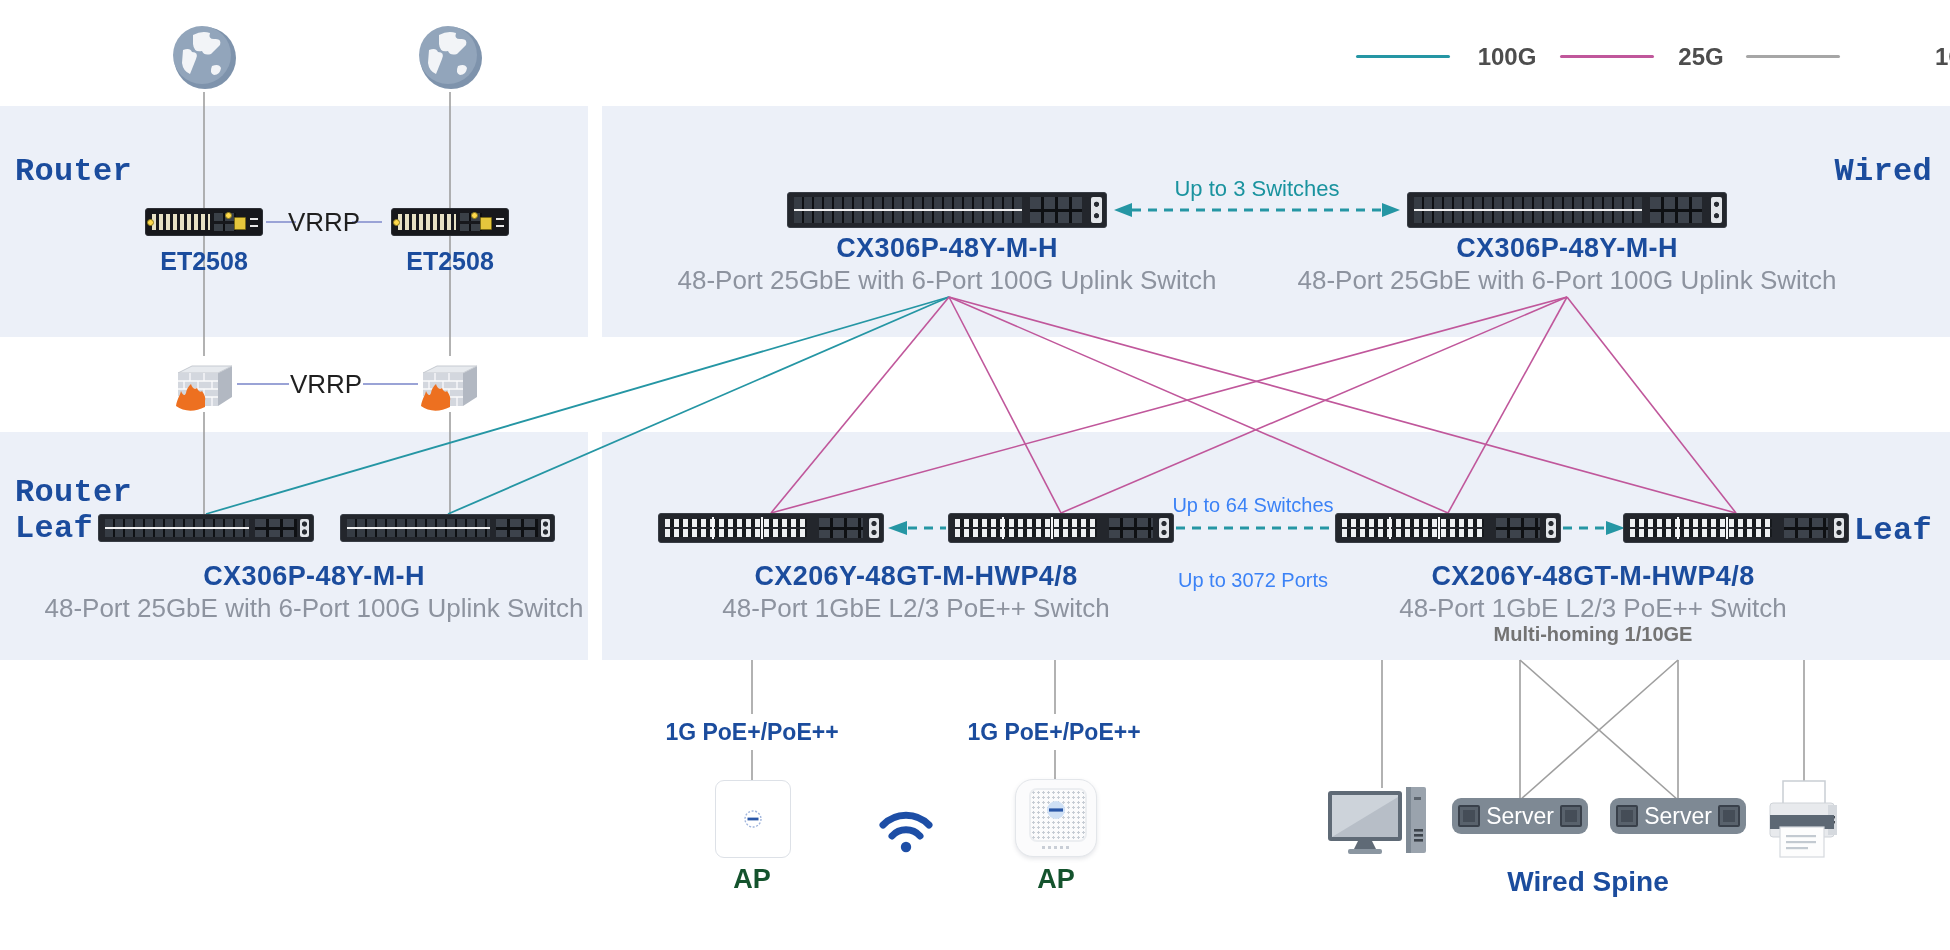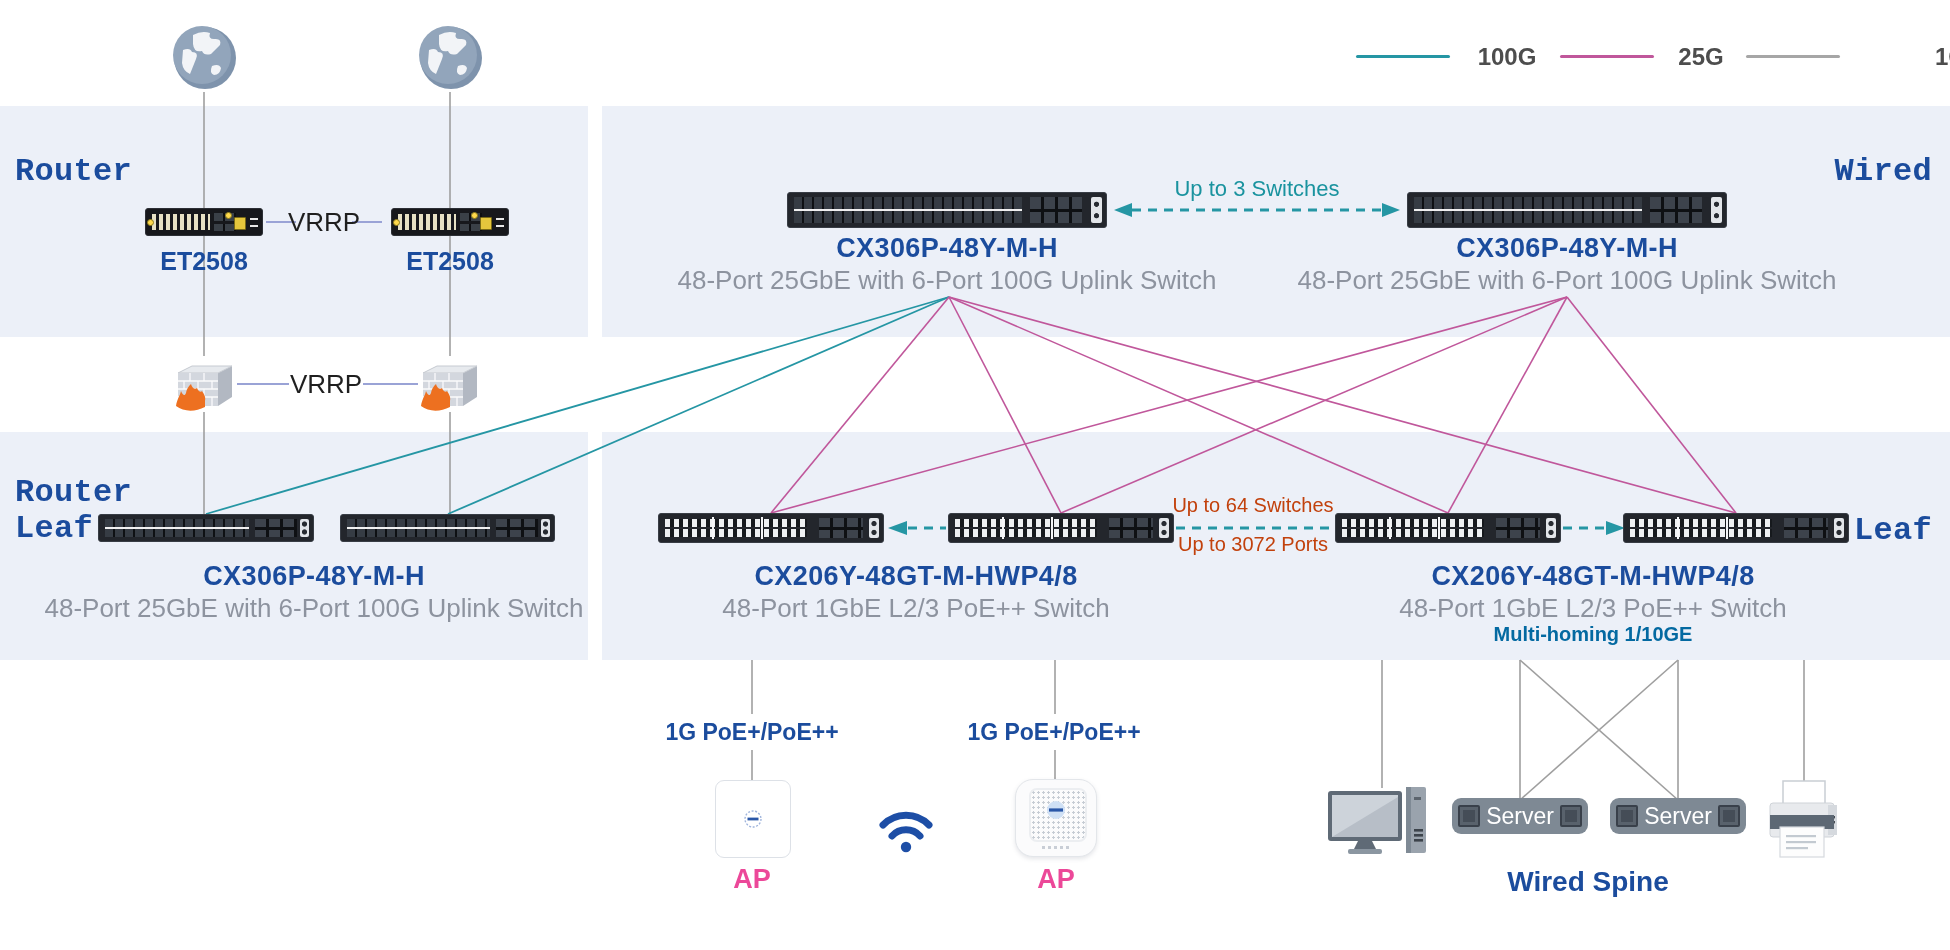--- a/index.html
+++ b/index.html
@@ -9,25 +9,25 @@
   .ctr{position:absolute;transform:translate(-50%,-50%);white-space:nowrap;text-align:center;}
   .panel{position:absolute;background:#ecf0f8;}
   .lines{position:absolute;left:0;top:0;z-index:1;pointer-events:none;}
   
   .sec{color:#1b4c9d;font-weight:700;font-size:32px;letter-spacing:.3px;z-index:2;}
   .model{color:#1b4c9d;font-weight:700;font-size:27px;letter-spacing:.4px;z-index:2;}
   .desc{color:#8d939f;font-weight:400;font-size:26px;z-index:2;}
   .devlbl{color:#1b4c9d;font-weight:700;font-size:25px;z-index:2;}
   .vrrp{color:#1f1f1f;font-weight:400;font-size:26px;z-index:2;}
   .tealnote{color:#1a939f;font-weight:400;font-size:22px;z-index:2;}
-  .tealnote-sm{color:#c2410c;font-weight:400;font-size:20px;z-index:2;}
+  .tealnote-sm{color:#3b82f6;font-weight:400;font-size:20px;z-index:2;}
   .poe{color:#1b4c9d;font-weight:700;font-size:23px;z-index:2;}
-  .ap{color:#ec4899;font-weight:700;font-size:27px;z-index:2;}
+  .ap{color:#14532d;font-weight:700;font-size:27px;z-index:2;}
   .wired{color:#1b4c9d;font-weight:700;font-size:28px;z-index:2;}
-  .mhome{color:#0369a1;font-weight:700;font-size:20px;z-index:2;}
+  .mhome{color:#737373;font-weight:700;font-size:20px;z-index:2;}
   .lgtxt{color:#4d4d4d;font-weight:700;font-size:24px;z-index:2;}
   .lg{position:absolute;top:55px;height:3px;width:94px;border-radius:2px;z-index:2;}
   
   .sw{position:absolute;background:#23262c;border:1px solid #383d45;border-radius:3px;
       box-sizing:border-box;z-index:2;}
   .sw .pf{position:absolute;top:4px;bottom:4px;left:6px;
       background-image:linear-gradient(#f0f0f0,#f0f0f0),
         repeating-linear-gradient(90deg,#363c44 0 8px,#0e1013 8px 10px);
       background-size:100% 2px,100% 100%;background-position:0 50%,0 0;
       background-repeat:no-repeat,repeat;}
@@ -273,21 +273,21 @@
   <div class="sw" style="left:1623px;top:513px;width:226px;height:30px">
     <div class="rj" style="right:76px">
         <div class="rt"></div>
         <div class="rb"></div>
         <div class="gd"></div>
       </div>
     <div class="up" style="right:20px;width:44px"></div>
     <div class="mg" style="width:10px;right:4px"></div>
   </div>
   <div class="ctr tealnote-sm" style="left:1253px;top:505px">Up to 64 Switches</div>
-  <div class="ctr tealnote-sm" style="left:1253px;top:544px">Up to 3072 Ports</div>
+  <div class="ctr tealnote-sm" style="left:1253px;top:580px">Up to 3072 Ports</div>
   <div class="ctr model" style="left:916px;top:576px">CX206Y-48GT-M-HWP4/8</div>
   <div class="ctr desc" style="left:916px;top:608px">48-Port 1GbE L2/3 PoE++ Switch</div>
   <div class="ctr model" style="left:1593px;top:576px">CX206Y-48GT-M-HWP4/8</div>
   <div class="ctr desc" style="left:1593px;top:608px">48-Port 1GbE L2/3 PoE++ Switch</div>
   <div class="ctr mhome" style="left:1593px;top:634px">Multi-homing 1/10GE</div>
 
   <div class="ctr poe" style="left:752px;top:732px">1G PoE+/PoE++</div>
   <div class="ctr poe" style="left:1054px;top:732px">1G PoE+/PoE++</div>
   <div class="ap1" style="left:715px;top:780px">
     <svg width="20" height="20" viewBox="0 0 20 20">

